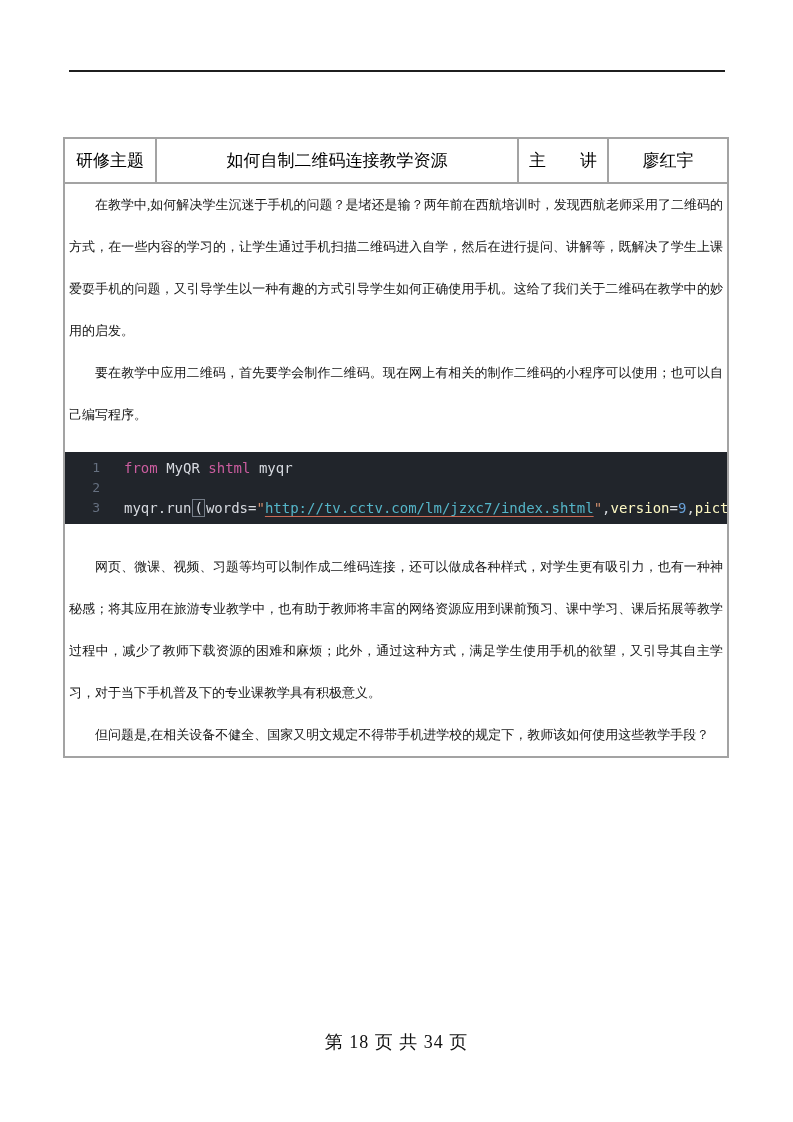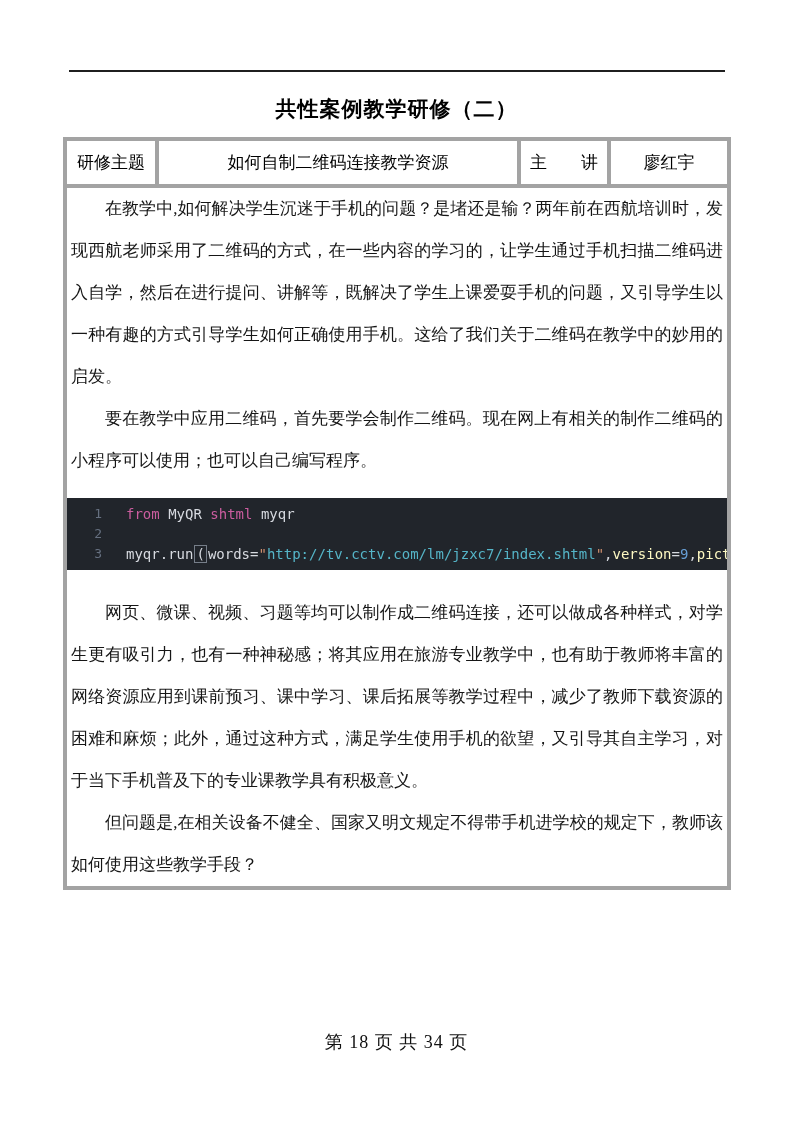--- a/index.html
+++ b/index.html
@@ -14,65 +14,64 @@
   .doc-title {
     position:absolute; top:95px; left:0; width:100%;
     text-align:center; font-family:"Liberation Sans", sans-serif;
     font-weight:bold; font-size:21px; letter-spacing:1px; color:#000;
   }
   table.info-table {
     position:absolute; top:137px; left:63px; width:664px;
     border-collapse:collapse; table-layout:fixed;
   }
   table.info-table td {
-    border:4px solid #a3a3a3;
+    border:2px solid #a3a3a3;
     font-family:"Liberation Sans", sans-serif;
     font-size:17px; color:#000; text-align:center; vertical-align:middle;
     height:43px; padding:0 4px; overflow:hidden;
   }
   td.body-cell {
     height:753px; vertical-align:top; text-align:left;
     padding:3px 13px 12px 13px;
   }
   .body-cell p {
     margin:0; font-family:"Liberation Serif", serif;
-    font-size:17px; line-height:42px; text-indent:2em;
+    font-size:13px; line-height:42px; text-indent:2em;
     text-align:justify; color:#161616;
   }
   .code-block {
     margin:16px -7px 22px -7px; background:#21252b;
     font-family:"DejaVu Sans Mono", monospace; font-size:14px;
     line-height:20px; padding:6px 0; overflow:hidden;
   }
   .code-line { display:flex; white-space:pre; color:#d7dae0; }
   .ln {
     flex:none; width:38px; text-align:right; margin-right:24px;
     color:#667080; font-size:13px;
   }
   .code-text { white-space:pre; text-indent:0; }
   .tok-k  { color:#cb5d9f; }
   .tok-s  { color:#cf8e6d; }
-  .tok-url{ color:#55b5c8; text-decoration-color:#c96a55; text-underline-offset:3px; }
+  .tok-url{ color:#55b5c8; text-decoration:underline; text-decoration-color:#c96a55; text-underline-offset:3px; }
   .tok-p  { color:#fef9c3; }
   .tok-n  { color:#68a0d8; }
   .tok-paren { border:1px solid #767e89; padding:0 1px; margin:0 1px; }
   .page-footer {
     position:absolute; top:1030px; left:0; width:100%;
     text-align:center; font-size:18px; color:#111;
     font-family:"Liberation Serif", serif; letter-spacing:1px;
   }
 </style>
 </head>
 <body>
 
 <div class="page">
 
   <div class="header-rule"></div>
 
-  <div class="doc-title">共性案例教学研修（二）</div>
 
   <table class="info-table">
     <colgroup>
       <col style="width:92px">
         <col style="width:121px">
         <col style="width:109px">
       <col style="width:132px">
         <col style="width:90px">
         <col style="width:120px">
     </colgroup>

